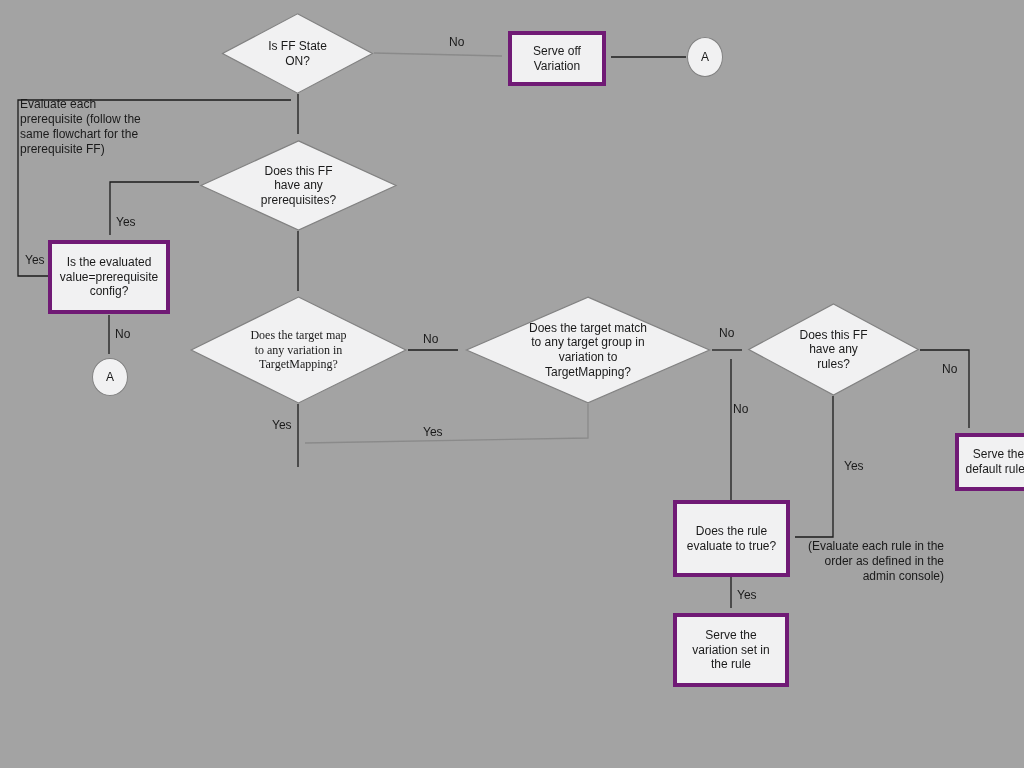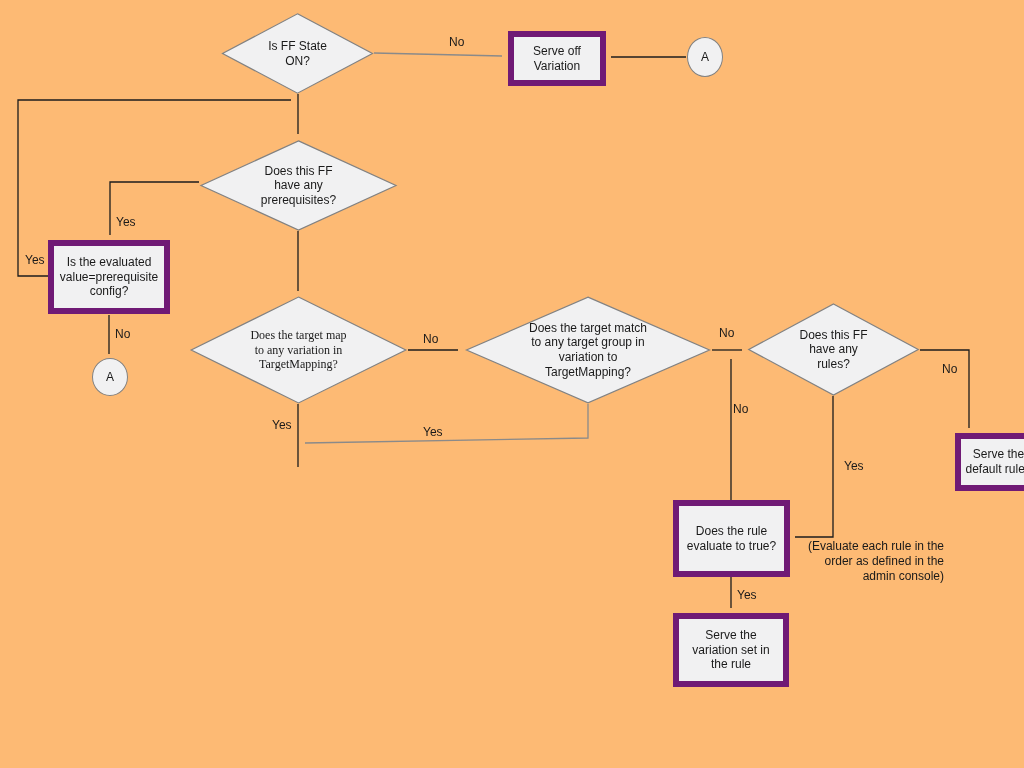--- a/index.html
+++ b/index.html
@@ -1,26 +1,26 @@
 <!DOCTYPE html>
 <html><head>
 <meta charset="utf-8">
 <style>
   html,body{margin:0;padding:0;background:#ffffff;}
   #canvas{
-    position:relative;width:1024px;height:768px;background:#fdba74;overflow:hidden;
+    position:relative;width:1024px;height:768px;background:#a3a3a3;overflow:hidden;
     font-family:"Liberation Sans","DejaVu Sans",sans-serif;color:#1a1a1a;
   }
   #edges{position:absolute;left:0;top:0;width:1024px;height:768px;pointer-events:none;}
   .node{position:absolute;display:flex;align-items:center;justify-content:center;text-align:center;
         font-size:12px;line-height:1.22;box-sizing:border-box;}
   .node .lbl{position:relative;z-index:2;display:inline-block;}
   .diamond svg.dshape{position:absolute;left:0;top:0;width:100%;height:100%;z-index:1;}
   .diamond svg.dshape polygon{fill:#f1f1f2;stroke:#828282;stroke-width:1.2;vector-effect:non-scaling-stroke;}
-  .rectnode{background:#f1f1f2;border:6px solid #701a75;}
+  .rectnode{background:#f1f1f2;border:4px solid #701a75;}
   .circlenode{background:#f1f1f2;border:1px solid #828282;border-radius:50%;}
   .freetext{position:absolute;font-size:12px;line-height:15px;text-align:left;}
   .edgelabel{position:absolute;font-size:12px;line-height:13px;white-space:nowrap;}
   #edges path{fill:none;}
   .edark{stroke:#1c1c1c;stroke-width:1.3;}
   .egray{stroke:#8a8a8a;stroke-width:1.3;}
 </style>
 </head>
 <body>
 
@@ -60,20 +60,21 @@
   </div>
 
   <div class="node rectnode" style="left:508px;top:31px;width:98px;height:55px;">
     <span class="lbl" style="width:64px;">Serve off Variation</span>
   </div>
 
   <div class="node circlenode" style="left:687px;top:37px;width:36px;height:40px;">
     <span class="lbl">A</span>
   </div>
 
+  <div class="freetext" style="left:20px;top:97px;width:142px;">Evaluate each prerequisite (follow the same flowchart for the prerequisite FF)</div>
 
   <div class="node diamond" style="left:199px;top:140px;width:199px;height:91px;">
     <svg class="dshape" viewBox="0 0 100 100" preserveAspectRatio="none">
         <polygon points="50,1 99,50 50,99 1,50"></polygon>
       </svg>
     <span class="lbl" style="width:96px;">Does this FF have any prerequisites?</span>
   </div>
 
   <div class="node rectnode" style="left:48px;top:240px;width:122px;height:74px;">
     <span class="lbl" style="width:106px;">Is the evaluated value=prerequisite config?</span>

